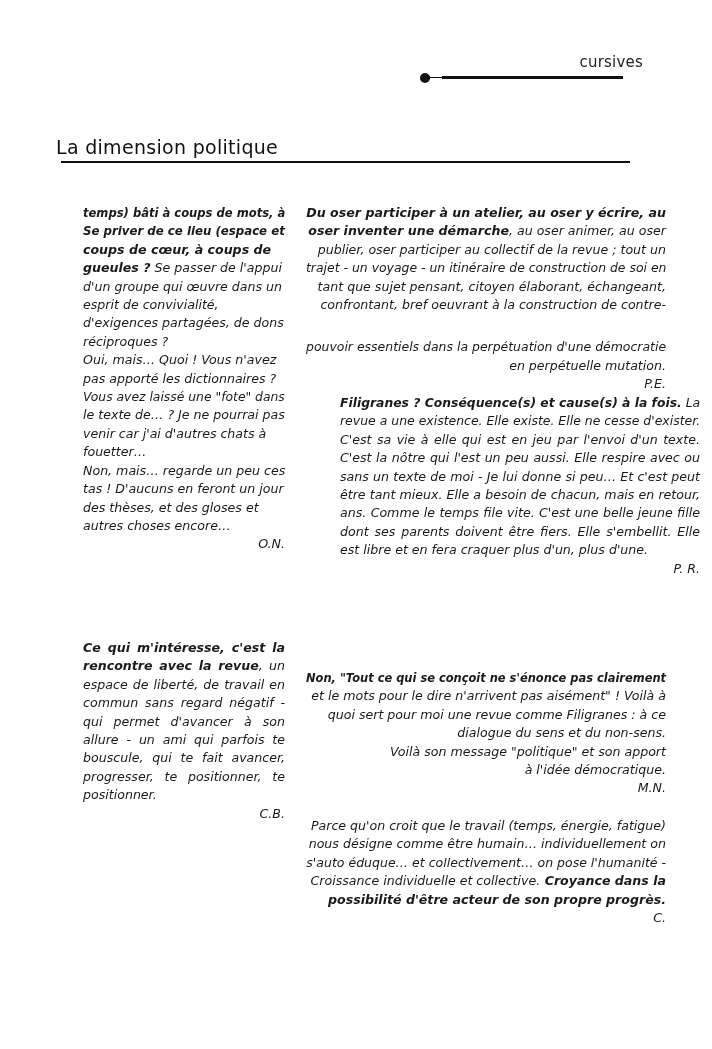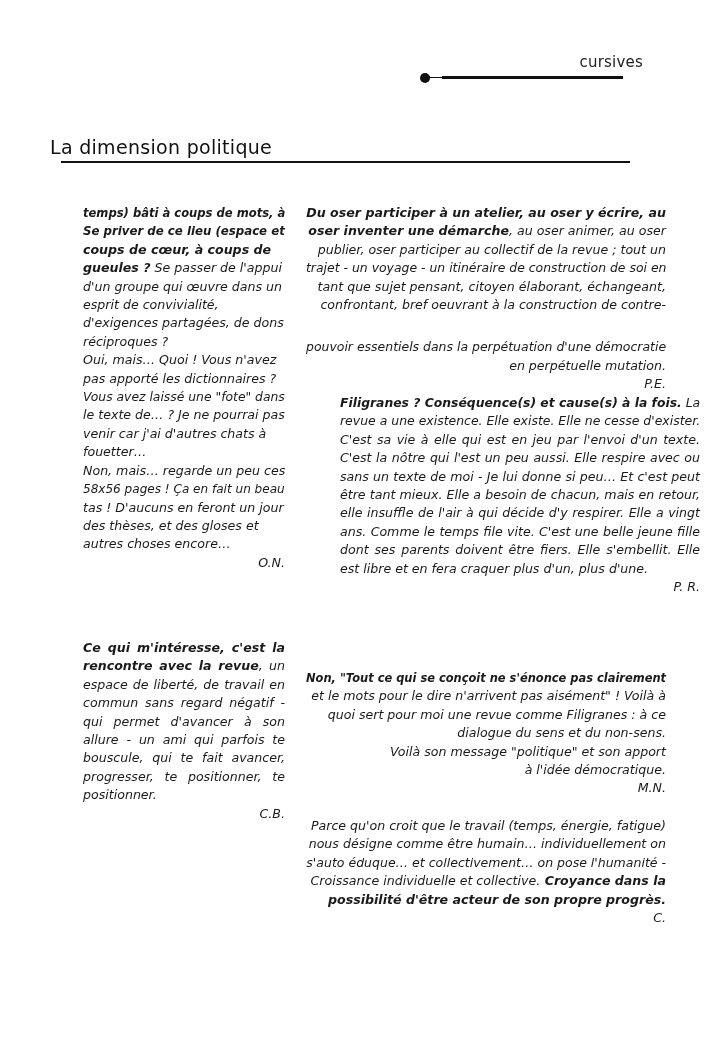--- a/index.html
+++ b/index.html
@@ -20,21 +20,21 @@
       position: absolute; left: 420px; top: 73px; width: 10px; height: 10px;
       border-radius: 50%; background: #111;
     }
     .header-gap {
       position: absolute; left: 430px; top: 76px; width: 12px; height: 3px; background: #fff;
     }
     .header-gap-line {
       position: absolute; left: 430px; top: 77px; width: 12px; height: 1px; background: #111;
     }
     .section-title {
-      position: absolute; left: 50px; top: 136px;
+      position: absolute; left: 56px; top: 136px;
       font-family: "DejaVu Sans", sans-serif; font-size: 19px; color: #111;
       letter-spacing: 0.3px;
     }
     .section-rule {
       position: absolute; left: 61px; top: 161px; width: 569px; height: 2px; background: #111;
     }
     .block {
       position: absolute; font-style: italic;
       font-family: "DejaVu Sans", sans-serif; font-size: 12.6px; line-height: 18.4px;
       color: #1a1a1a;
@@ -69,21 +69,20 @@
     <span class="line"><span>esprit de convivialité,</span></span>
     <span class="line"><span>d'exigences partagées, de dons</span></span>
     <span class="line"><span>réciproques ?</span></span>
     <span class="line"><span>Oui, mais… Quoi ! Vous n'avez</span></span>
     <span class="line"><span>pas apporté les dictionnaires ?</span></span>
     <span class="line" style="font-size: 12.36px;"><span>Vous avez laissé une "fote" dans</span></span>
     <span class="line"><span>le texte de… ? Je ne pourrai pas</span></span>
     <span class="line"><span>venir car j'ai d'autres chats à</span></span>
     <span class="line"><span>fouetter…</span></span>
     <span class="line"><span>Non, mais… regarde un peu ces</span></span>
-    <span class="line" style="font-size: 12.06px;"><span>58x56 pages ! Ça en fait un beau</span></span>
     <span class="line"><span>tas ! D'aucuns en feront un jour</span></span>
     <span class="line"><span>des thèses, et des gloses et</span></span>
     <span class="line last"><span>autres choses encore…</span></span>
     <span class="sig">O.N.</span>
   </div>
 <div class="block left just" style="top:639px;font-style:italic;">
     <span class="line"><b>Ce qui m'intéresse, c'est la</b></span>
     <span class="line"><b>rencontre avec la revue</b><span>, un</span></span>
     <span class="line"><span>espace de liberté, de travail en</span></span>
     <span class="line"><span>commun sans regard négatif -</span></span>
@@ -106,21 +105,20 @@
     <span class="line last"><span>en perpétuelle mutation.</span></span>
     <span class="sig">P.E.</span>
   </div>
 <div class="block right just" style="top:394px;margin-left:34px;">
     <span class="line" style="font-size: 12.36px;"><b>Filigranes ? Conséquence(s) et cause(s) à la fois.</b><span> La</span></span>
     <span class="line" style="font-size: 12.46px;"><span>revue a une existence. Elle existe. Elle ne cesse d'exister.</span></span>
     <span class="line"><span>C'est sa vie à elle qui est en jeu par l'envoi d'un texte.</span></span>
     <span class="line"><span>C'est la nôtre qui l'est un peu aussi. Elle respire avec ou</span></span>
     <span class="line"><span>sans un texte de moi - Je lui donne si peu… Et c'est peut</span></span>
     <span class="line"><span>être tant mieux. Elle a besoin de chacun, mais en retour,</span></span>
-    <span class="line"><span>elle insuffle de l'air à qui décide d'y respirer. Elle a vingt</span></span>
     <span class="line"><span>ans. Comme le temps file vite. C'est une belle jeune fille</span></span>
     <span class="line"><span>dont ses parents doivent être fiers. Elle s'embellit. Elle</span></span>
     <span class="line last"><span>est libre et en fera craquer plus d'un, plus d'une.</span></span>
     <span class="sig">P. R.</span>
   </div>
 <div class="block right ra" style="top:669px;">
     <span class="line" style="font-size: 11.45px;"><b>Non, "Tout ce qui se conçoit ne s'énonce pas clairement</b></span>
     <span class="line"><span>et le mots pour le dire n'arrivent pas aisément" ! Voilà à</span></span>
     <span class="line"><span>quoi sert pour moi une revue comme Filigranes : à ce</span></span>
     <span class="line"><span>dialogue du sens et du non-sens.</span></span>

